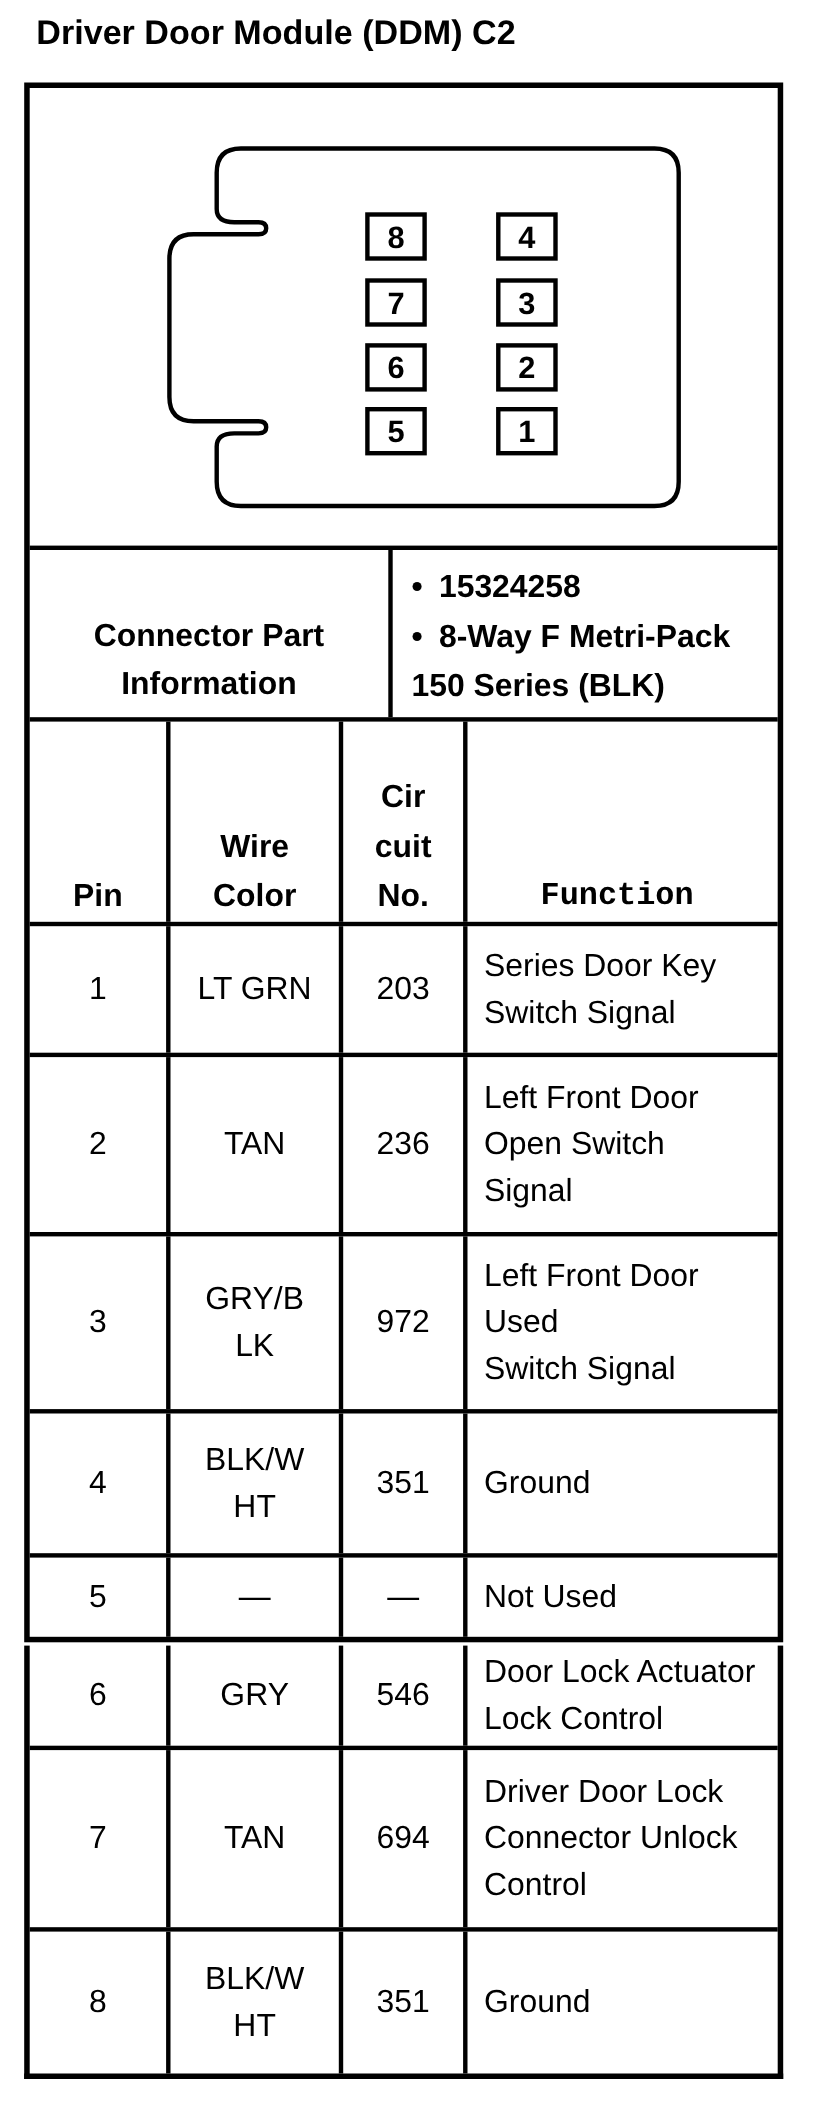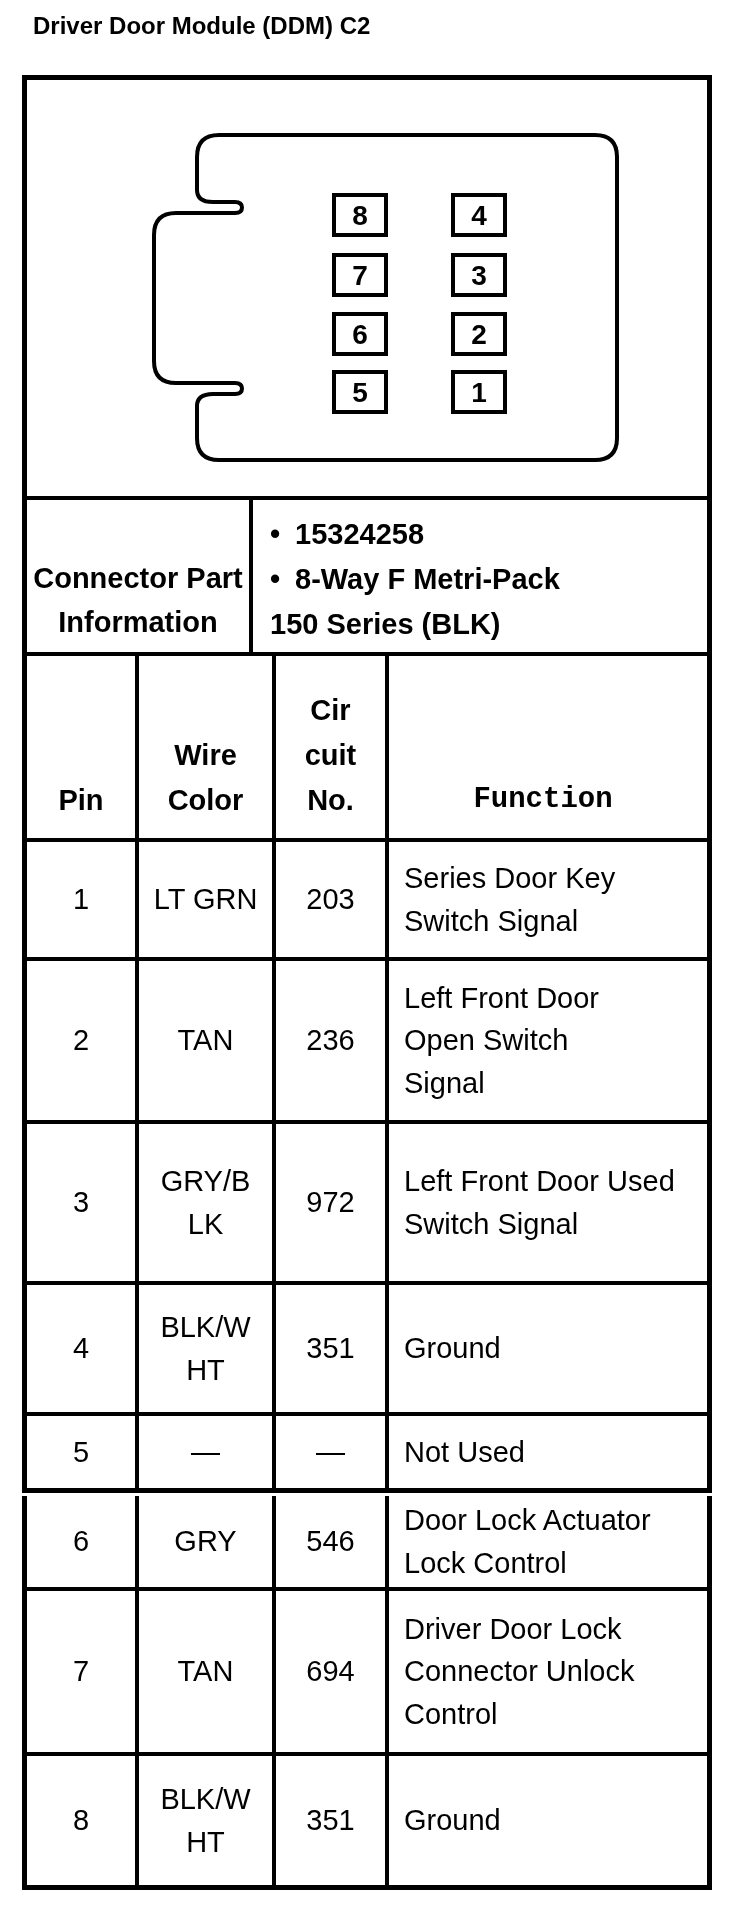--- a/index.html
+++ b/index.html
@@ -5,50 +5,50 @@
   html,body{margin:0;padding:0;}
   body{
     width:752px;height:1918px;position:relative;
     background:#ffffff;color:#000000;
     font-family:"Liberation Sans", sans-serif;
     font-size:29px;line-height:1.45;
     overflow:hidden;
   }
   .page-title{
     position:absolute;left:33px;top:14px;
-    font-size:24px;font-weight:bold;line-height:1;white-space:nowrap;
+    font-size:31px;font-weight:bold;line-height:1;white-space:nowrap;
   }
   .tbl{
     position:absolute;left:22px;width:690px;box-sizing:border-box;
     border:5px solid #000;background:#fff;
   }
   #table1{top:75px;}
   #table2{top:1496px;border-top:none;}
   .row{display:flex;box-sizing:border-box;border-top:4px solid #000;}
   .row.no-top{border-top:none;}
   .cell{
     box-sizing:border-box;display:flex;
     align-items:center;justify-content:center;
     text-align:center;white-space:pre-line;
   }
-  .c-pin {width:112px;border-right:4px solid #000;}
-  .c-wire{width:137px;border-right:4px solid #000;}
+  .c-pin {width:128px;border-right:4px solid #000;}
+  .c-wire{width:157px;border-right:4px solid #000;}
   .c-cir {width:113px;border-right:4px solid #000;}
   .c-func{flex:1;justify-content:flex-start;text-align:left;padding:0 10px 0 15px;}
   .header-row .cell{
-    align-items:flex-end;font-weight:bold;line-height:1.55;padding-bottom:15px;
+    align-items:flex-end;font-weight:bold;line-height:1.55;
   }
   .header-row .c-func{justify-content:center;text-align:center;padding-left:0;font-family:Liberation Mono, monospace;}
   
   .connector-row{height:416px;position:relative;border-top:none;}
   .connector-row svg{position:absolute;left:0;top:0;}
   
   .partinfo-row{height:156px;}
   .pi-left{
-    width:226px;border-right:4px solid #000;
+    width:330px;border-right:4px solid #000;
     display:flex;align-items:flex-end;justify-content:center;
     text-align:center;font-weight:bold;line-height:1.5;
     padding-bottom:8px;box-sizing:border-box;white-space:pre-line;
   }
   .pi-right{
     flex:1;box-sizing:border-box;
     padding:12px 8px 0 17px;
     font-weight:bold;line-height:45px;
   }
   .bullet-line{display:flex;}

